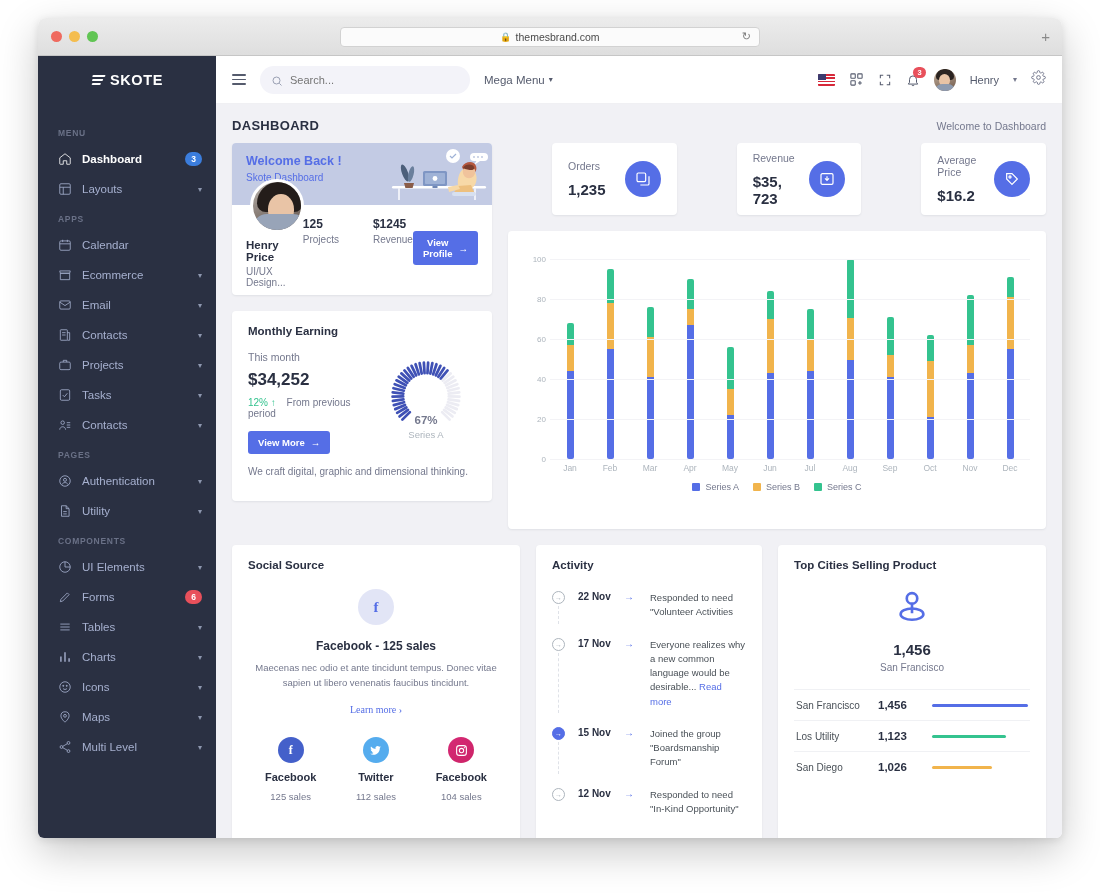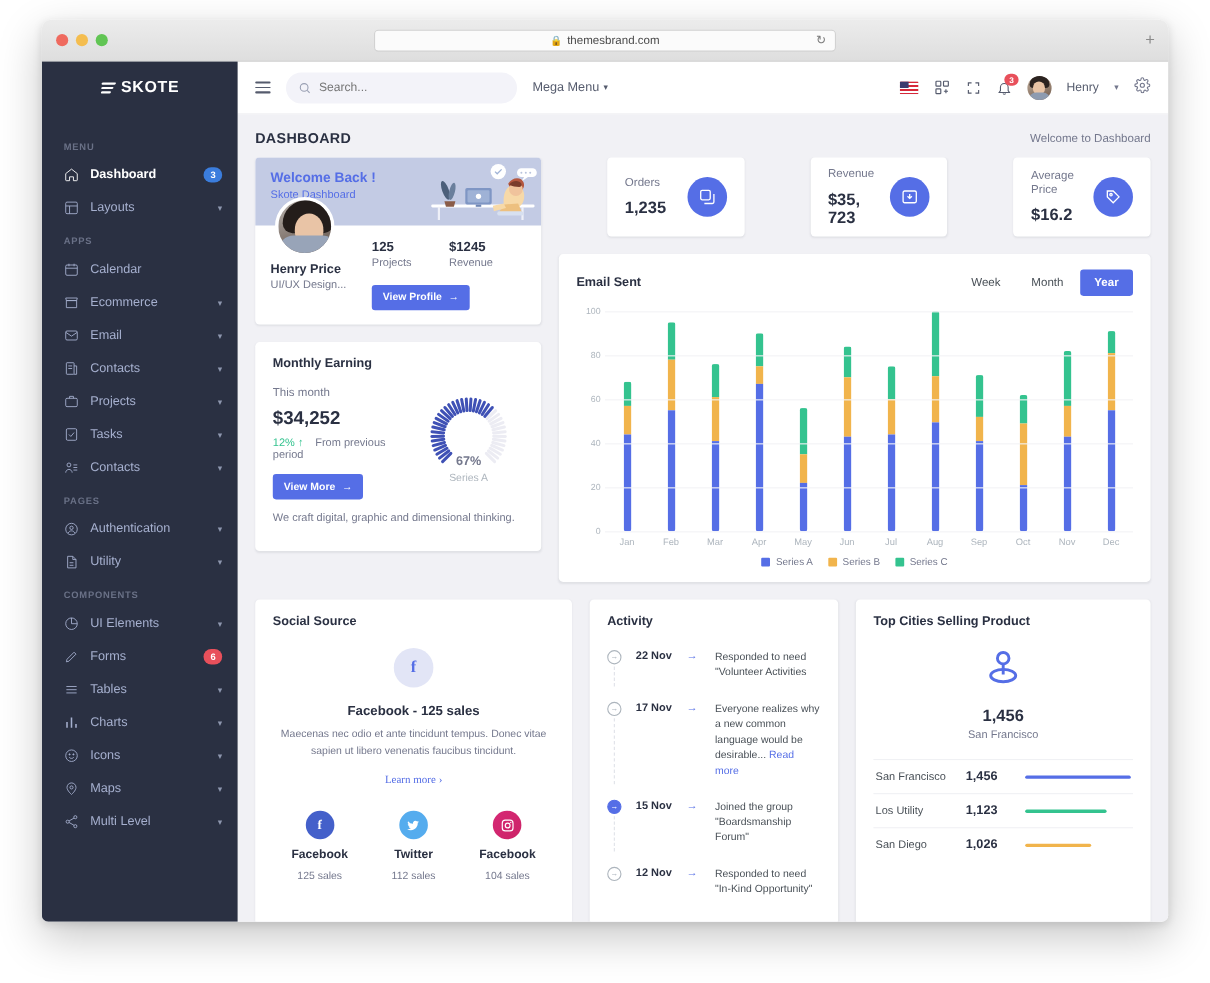--- a/index.html
+++ b/index.html
@@ -140,21 +140,21 @@
   .wc-avatar {
     width: 54px; height: 54px; border-radius: 50%; border: 3px solid #fff;
     background: linear-gradient(160deg,#b8b2ad,#5e4e45); position:absolute; left:18px; top:-26px; overflow:hidden;
   }
   .wc-avatar .hair { position:absolute; left:4px; top:0px; width:46px; height:30px; background:#241d1a; border-radius: 24px 24px 10px 10px;}
   .wc-avatar .face { position:absolute; left:15px; top:12px; width:26px; height:30px; background:#e9c4a6; border-radius:50% 50% 46% 46%;}
   .wc-avatar .body { position:absolute; left:0; bottom:0; width:54px; height:16px; background:#98a4b8; border-radius:14px 14px 0 0;}
   .wc-left { width: 92px; padding-top: 34px; }
   .wc-name { font-size: 11.5px; font-weight: bold; color: #2a3042; }
   .wc-role { font-size: 10px; color: #74788d; margin-top: 3px; }
-  .wc-right { flex: 1; padding-top: 12px; display:flex; flex-direction:column; }
+  .wc-right { flex: 1; padding-top: 12px; display:flex; flex-direction:row; }
   .wc-stats { display:flex; gap: 34px; }
   .wc-stat-val { font-size: 12px; font-weight: bold; color:#2a3042; }
   .wc-stat-lbl { font-size: 10px; color:#74788d; margin-top:3px; }
   .btn-primary {
     background:#556ee6; color:#fff; font-size:9.5px; font-weight:bold;
     border:none; border-radius:3px; padding: 6px 10px; cursor:pointer;
     display:inline-flex; align-items:center; gap:6px; font-family:"Liberation Sans",sans-serif;
   }
   .wc-btn-wrap { margin-top: 14px; }
 
@@ -721,28 +721,20 @@
                 <div class="stat-icon">
                   <svg width="16" height="16" viewBox="0 0 24 24" fill="none" stroke="currentColor" stroke-width="1.8">
                       <path d="M20 12l-8 8-8-8V4h8z"></path>
                       <circle cx="9" cy="9" r="1.6"></circle>
                     </svg>
                 </div>
               </div>
             </div>
 
             <div class="card chart-card">
-              <div class="chart-head">
-                <div class="card-title">Email Sent</div>
-                <div class="seg">
-                  <button>Week</button>
-                  <button>Month</button>
-                  <button class="active">Year</button>
-                </div>
-              </div>
               <div class="chart-area">
                 <div class="y-axis" id="yaxis">
                     <span style="top: 100%;">0</span>
                     <span style="top: 80%;">20</span>
                     <span style="top: 60%;">40</span>
                     <span style="top: 40%;">60</span>
                     <span style="top: 20%;">80</span>
                     <span style="top: 0%;">100</span>
                   </div>
                 <div class="plot" id="plot">

